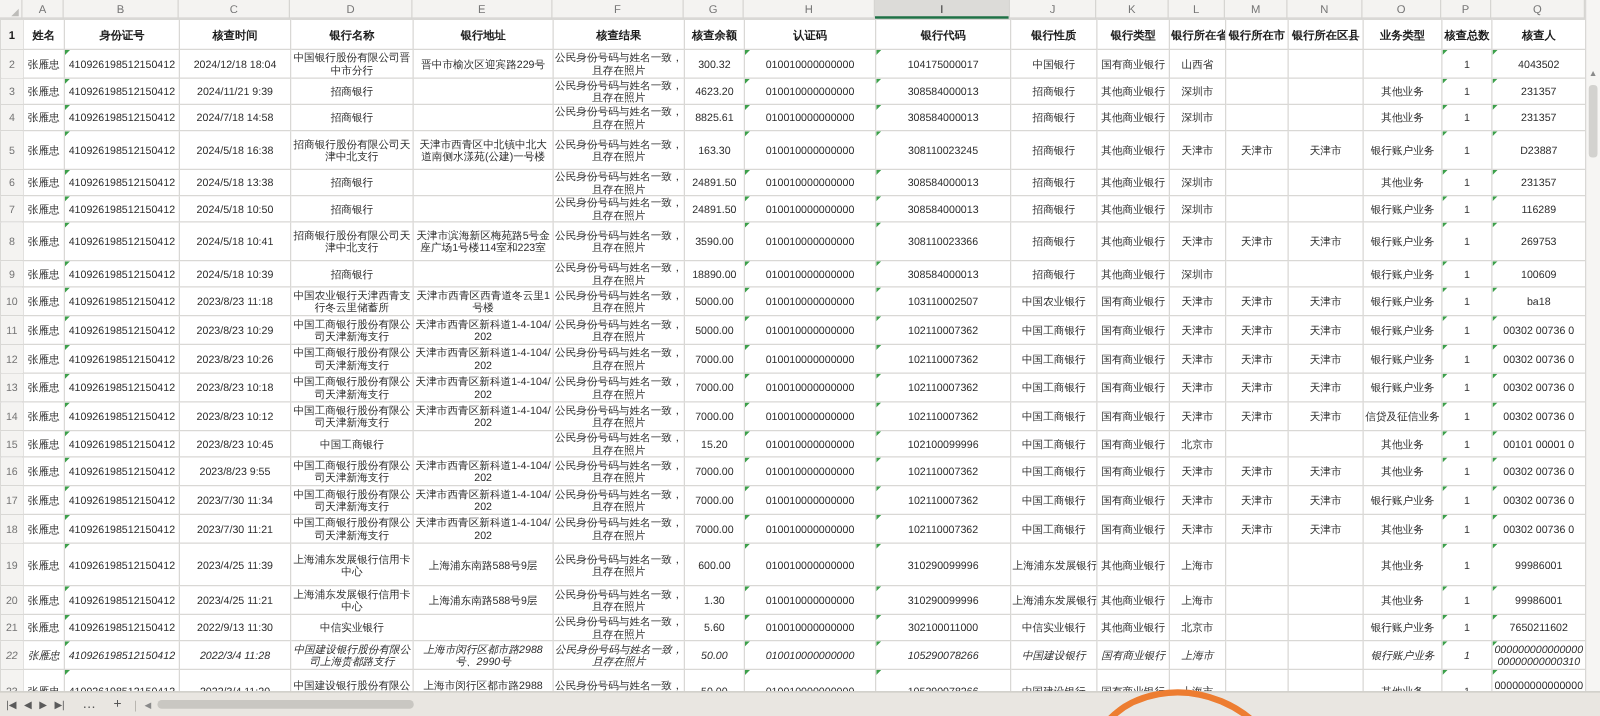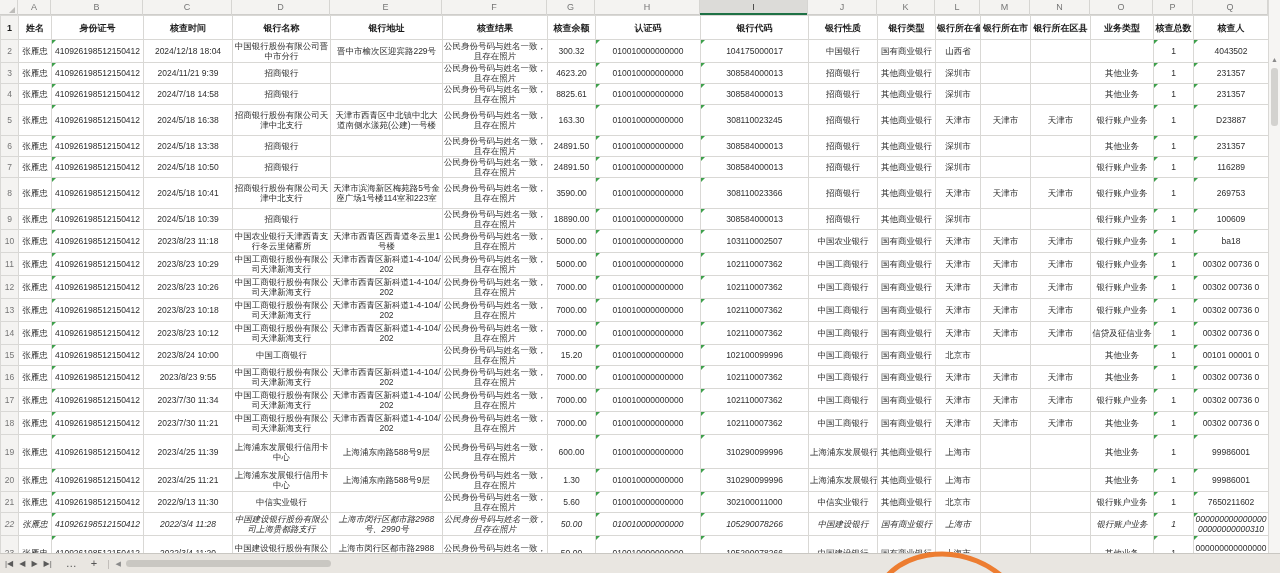--- a/index.html
+++ b/index.html
@@ -385,21 +385,21 @@
             <td class="">天津市</td>
             <td class="">天津市</td>
             <td class="">信贷及征信业务</td>
             <td class="gt">1</td>
             <td class="wrap right gt">00302 00736 0</td>
           </tr>
           <tr style="height: 21px;">
             <td class="rownum">15</td>
             <td class="">张雁忠</td>
             <td class="gt">410926198512150412</td>
-            <td class="">2023/8/24 10:00</td>
+            <td class="">2023/8/23 10:45</td>
             <td class="wrap">中国工商银行</td>
             <td class="wrap"></td>
             <td class="wrap">公民身份号码与姓名一致，且存在照片</td>
             <td class="">15.20</td>
             <td class="gt">010010000000000</td>
             <td class="gt">102100099996</td>
             <td class="">中国工商银行</td>
             <td class="">国有商业银行</td>
             <td class="">北京市</td>
             <td class=""></td>

